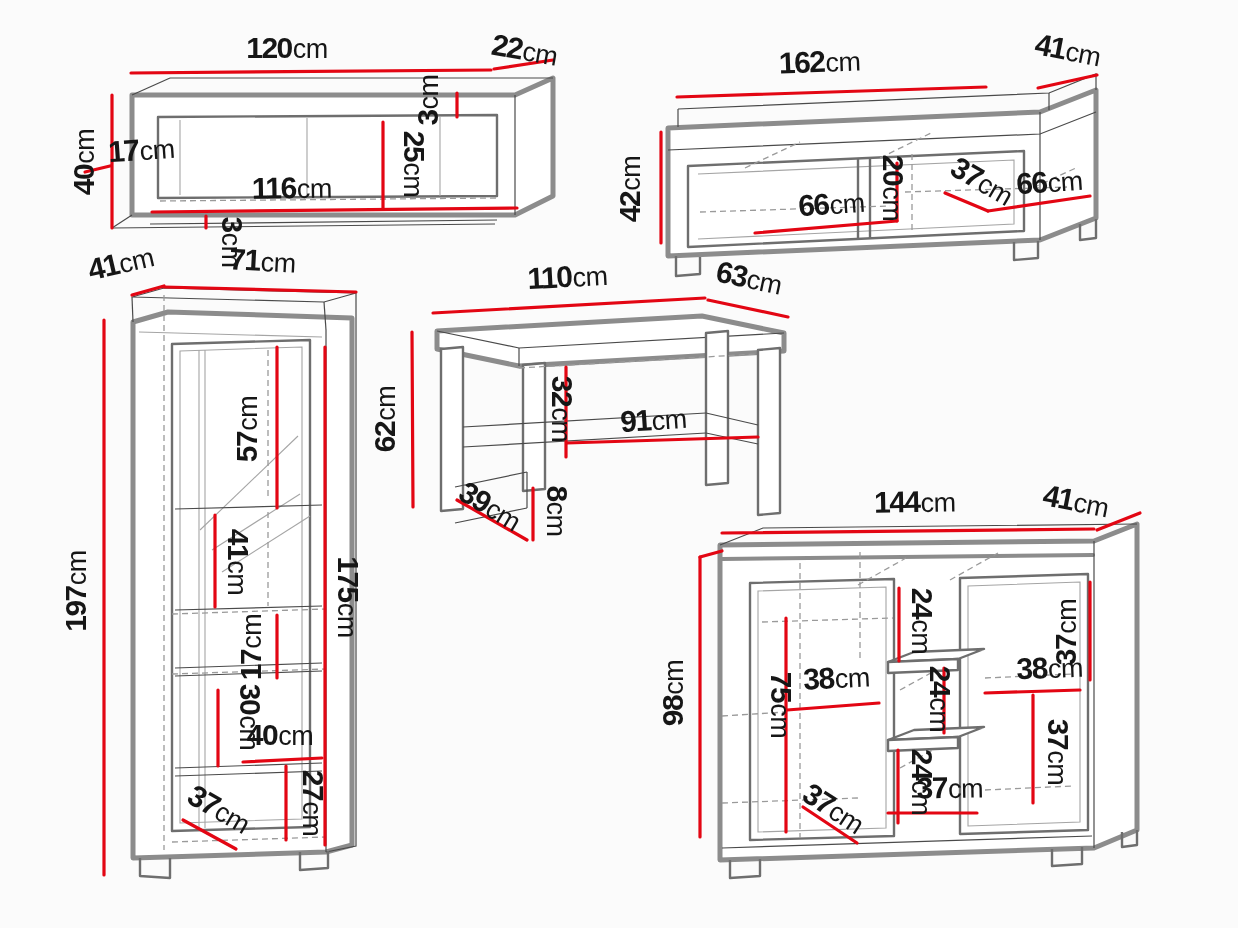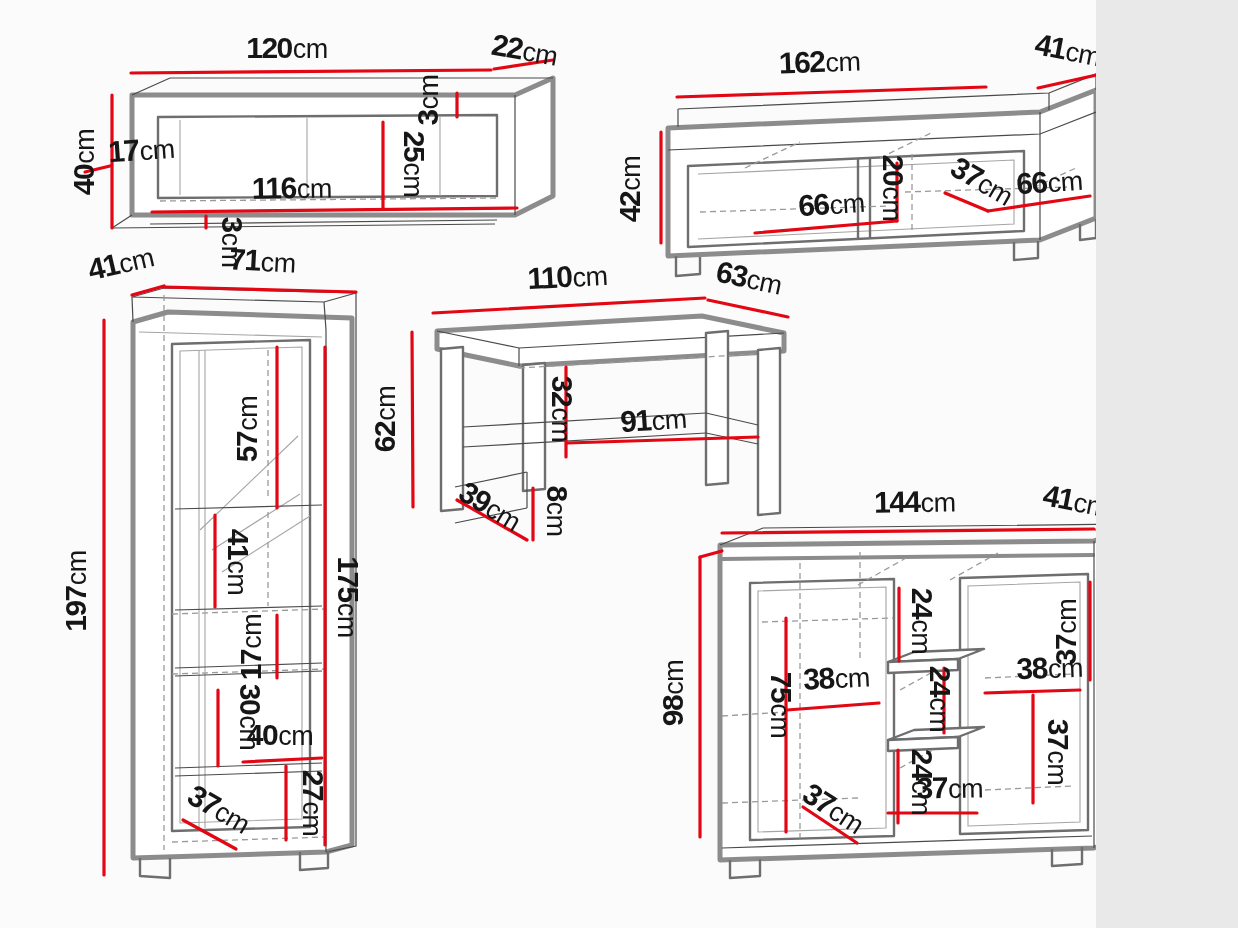--- a/index.html
+++ b/index.html
@@ -1,16 +1,16 @@
 <!DOCTYPE html>
 <html><head>
 <meta charset="utf-8">
 <style>
   html,body{margin:0;padding:0;background:#e9e9e9;}
-  #stage{position:relative;width:1096px;height:928px;background:#fbfbfb;overflow:hidden;
+  #stage{position:relative;width:1238px;height:928px;background:#fbfbfb;overflow:hidden;
          font-family:"Liberation Sans",sans-serif;}
   svg{position:absolute;left:0;top:0;}
   .sk-thickf{stroke:#8c8c8c;stroke-width:5;fill:#ffffff;stroke-linejoin:round;}
   .sk-band{stroke:#8c8c8c;stroke-width:4;fill:none;stroke-linejoin:round;stroke-linecap:round;}
   .sk-med{stroke:#6e6e6e;stroke-width:2.4;fill:none;stroke-linejoin:round;}
   .sk-medf{stroke:#6e6e6e;stroke-width:2.4;fill:#ffffff;stroke-linejoin:round;}
   .sk-thin{stroke:#4a4a4a;stroke-width:1.2;fill:none;}
   .sk-lite{stroke:#a5a5a5;stroke-width:1.1;fill:none;}
   .sk-dash{stroke:#9a9a9a;stroke-width:1.3;fill:none;stroke-dasharray:6 4;}
   .sk-red{stroke:#e30613;stroke-width:3.2;fill:none;stroke-linecap:round;}

